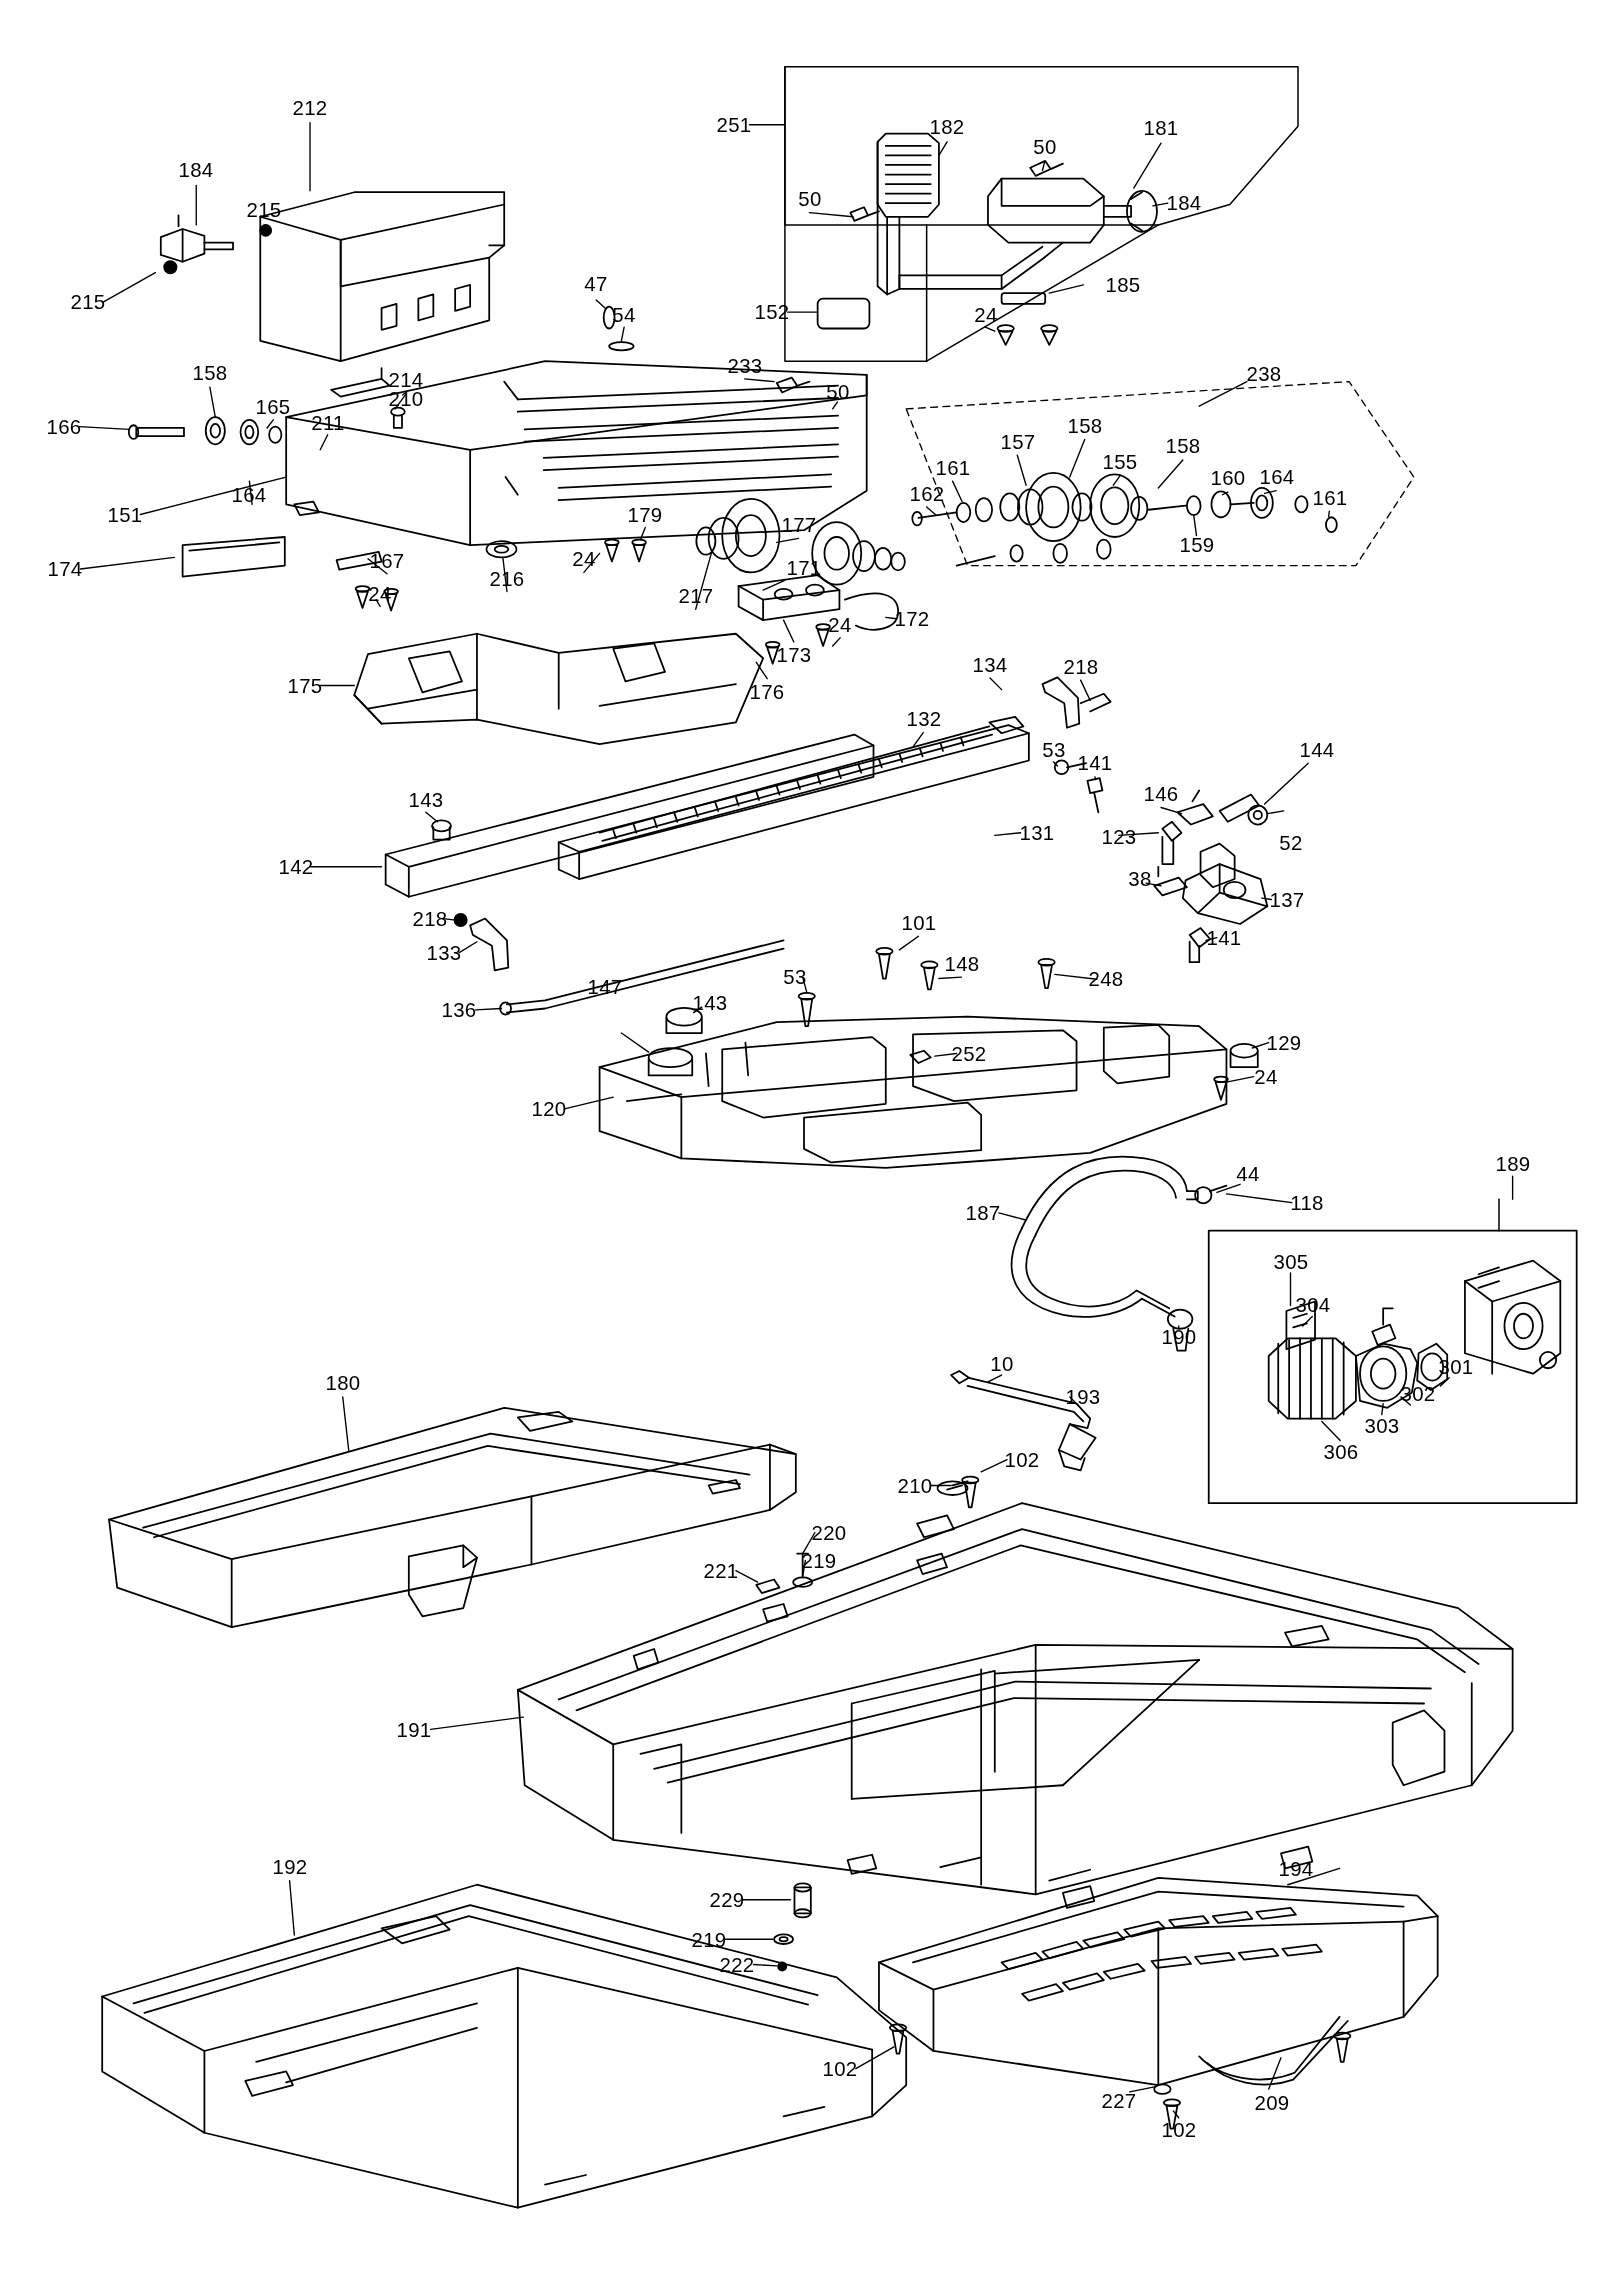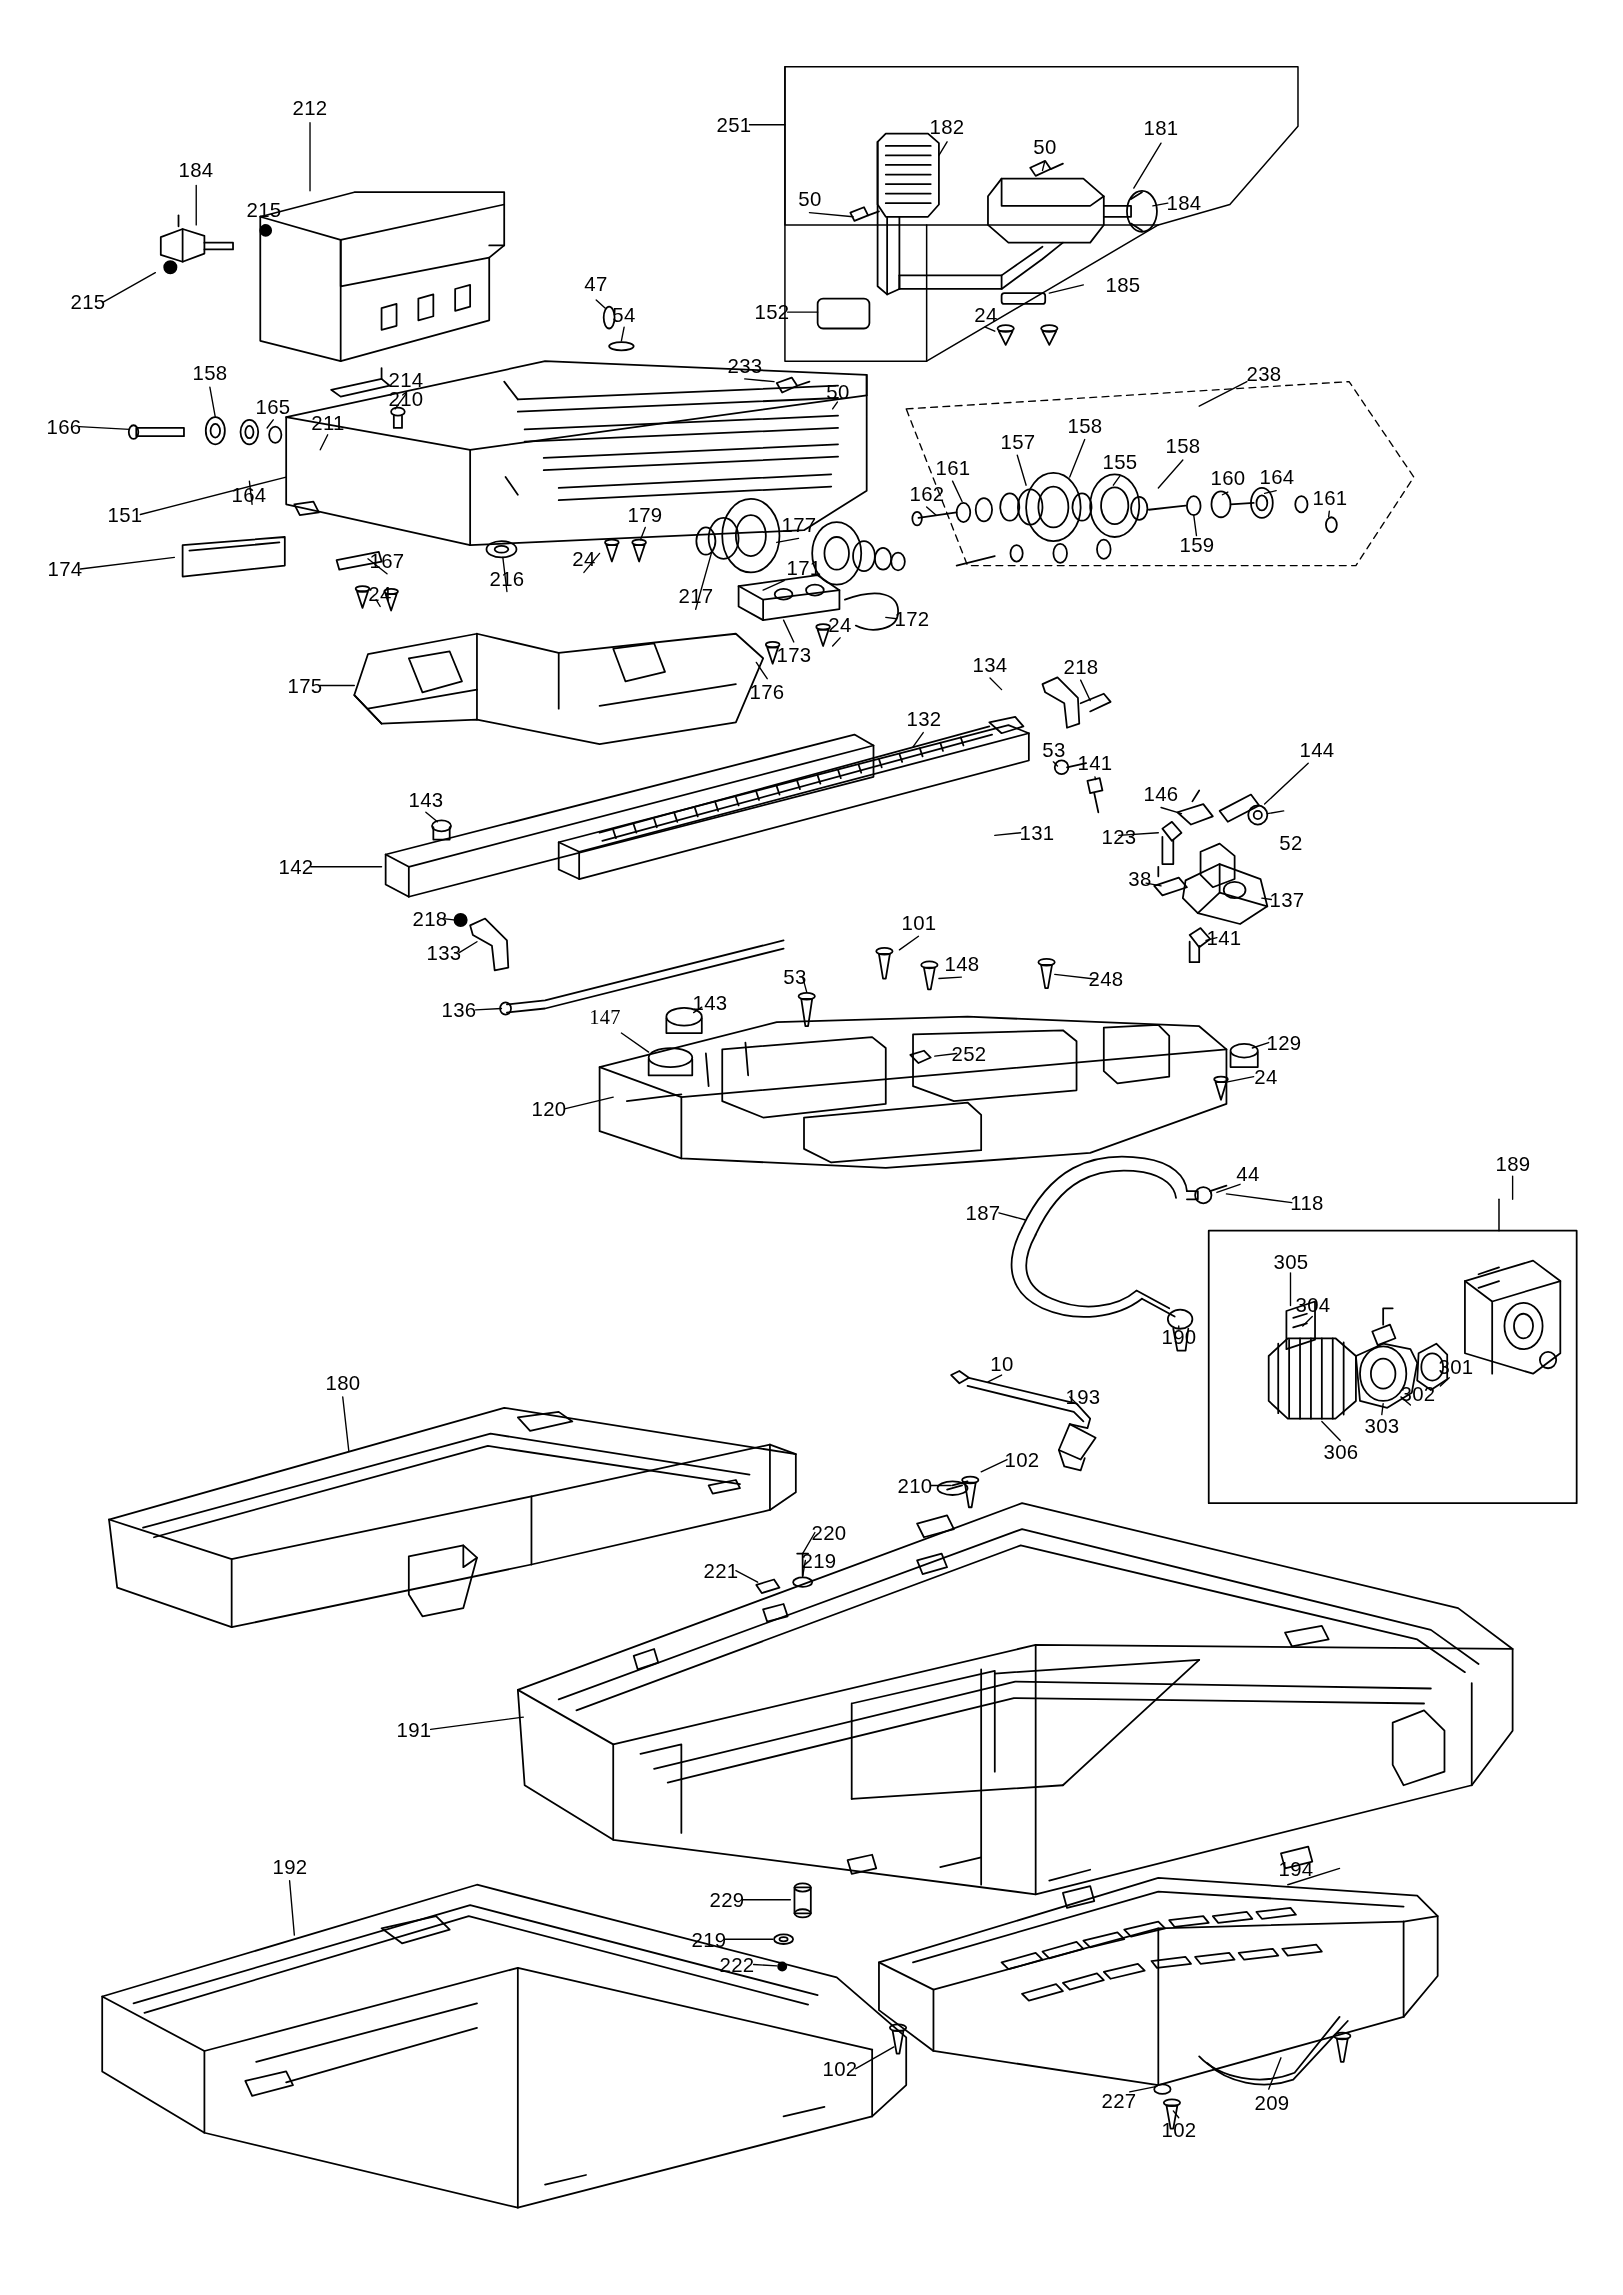--- a/index.html
+++ b/index.html
@@ -591,21 +591,21 @@
       <div class="callout" style="left: 1287px; top: 900px;">137</div>
       <div class="callout" style="left: 430px; top: 919px;">218</div>
       <div class="callout" style="left: 444px; top: 953px;">133</div>
       <div class="callout" style="left: 1224px; top: 938px;">141</div>
       <div class="callout" style="left: 919px; top: 923px;">101</div>
       <div class="callout" style="left: 795px; top: 977px;">53</div>
       <div class="callout" style="left: 962px; top: 964px;">148</div>
       <div class="callout" style="left: 1106px; top: 979px;">248</div>
       <div class="callout" style="left: 459px; top: 1010px;">136</div>
       <div class="callout" style="left: 710px; top: 1003px;">143</div>
-      <div class="callout" style="left: 605px; top: 1017px; font-family: Liberation Serif, serif;">147</div>
+      <div class="callout" style="left: 605px; top: 987px;">147</div>
       <div class="callout" style="left: 969px; top: 1054px;">252</div>
       <div class="callout" style="left: 1284px; top: 1043px;">129</div>
       <div class="callout" style="left: 1266px; top: 1077px;">24</div>
       <div class="callout" style="left: 549px; top: 1109px;">120</div>
       <div class="callout" style="left: 1248px; top: 1174px;">44</div>
       <div class="callout" style="left: 1307px; top: 1203px;">118</div>
       <div class="callout" style="left: 1513px; top: 1164px;">189</div>
       <div class="callout" style="left: 983px; top: 1213px;">187</div>
       <div class="callout" style="left: 1179px; top: 1337px;">190</div>
       <div class="callout" style="left: 1291px; top: 1262px;">305</div>

